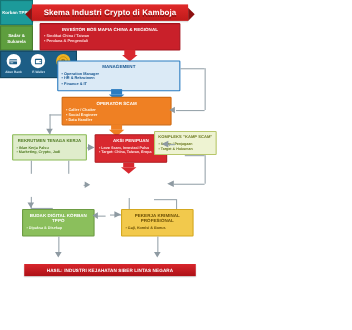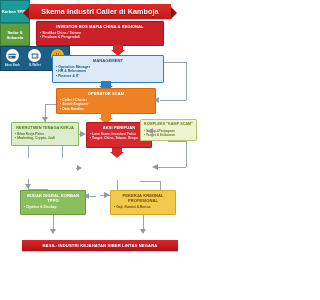--- a/index.html
+++ b/index.html
@@ -129,21 +129,21 @@
 
   .gray-arrow-down{position:absolute;width:0;height:0;
      border-left:3.5px solid transparent;border-right:3.5px solid transparent;border-top:5px solid #8e9aa2;}
 </style>
 </head>
 <body>
 
 <div class="canvas">
 
   <div class="title-ribbon">
-    <span>Skema Industri Caller di Kamboja</span>
+    <span>Skema Industri Crypto di Kamboja</span>
   </div>
 
   <div class="box" id="investor">
     <div class="bhead">INVESTOR BOS MAFIA CHINA &amp; REGIONAL</div>
     <ul>
       <li>Sindikat China / Taiwan</li>
       <li>Pendana &amp; Pengendali</li>
     </ul>
   </div>
 

